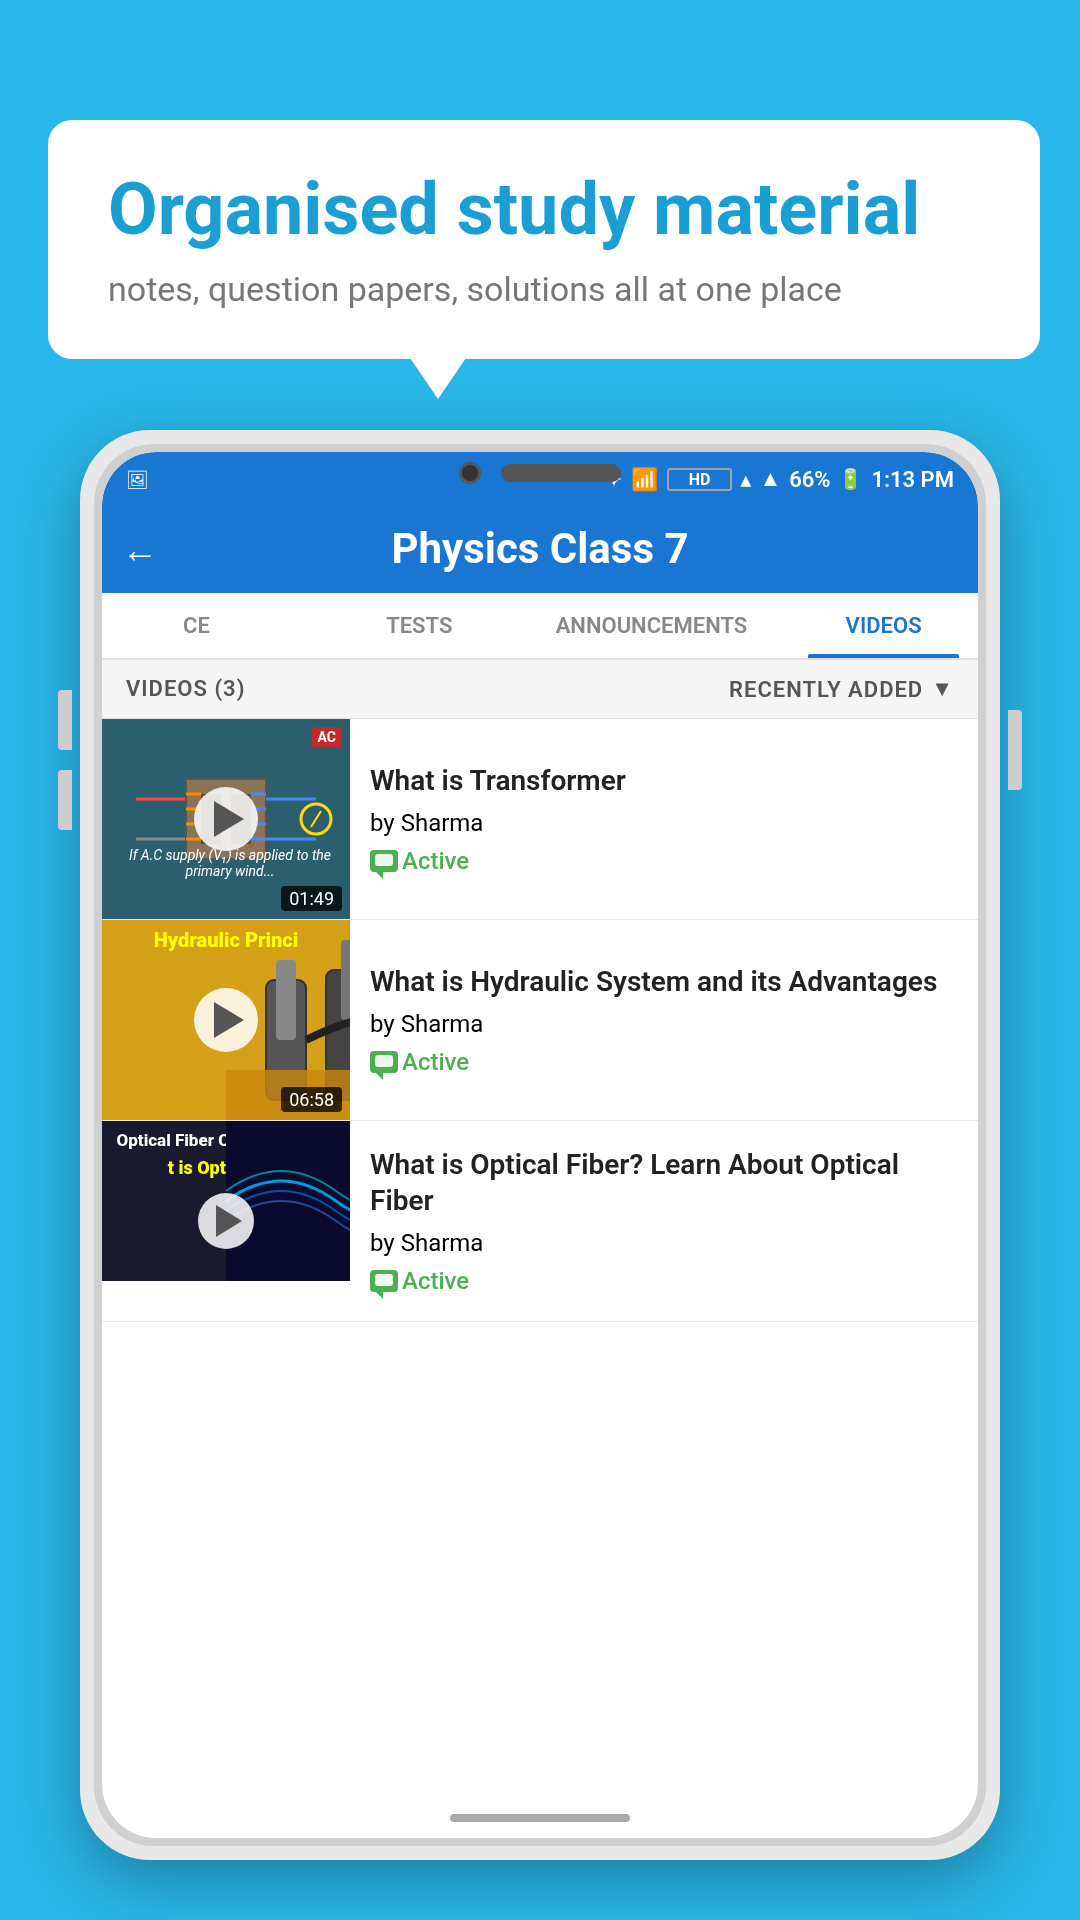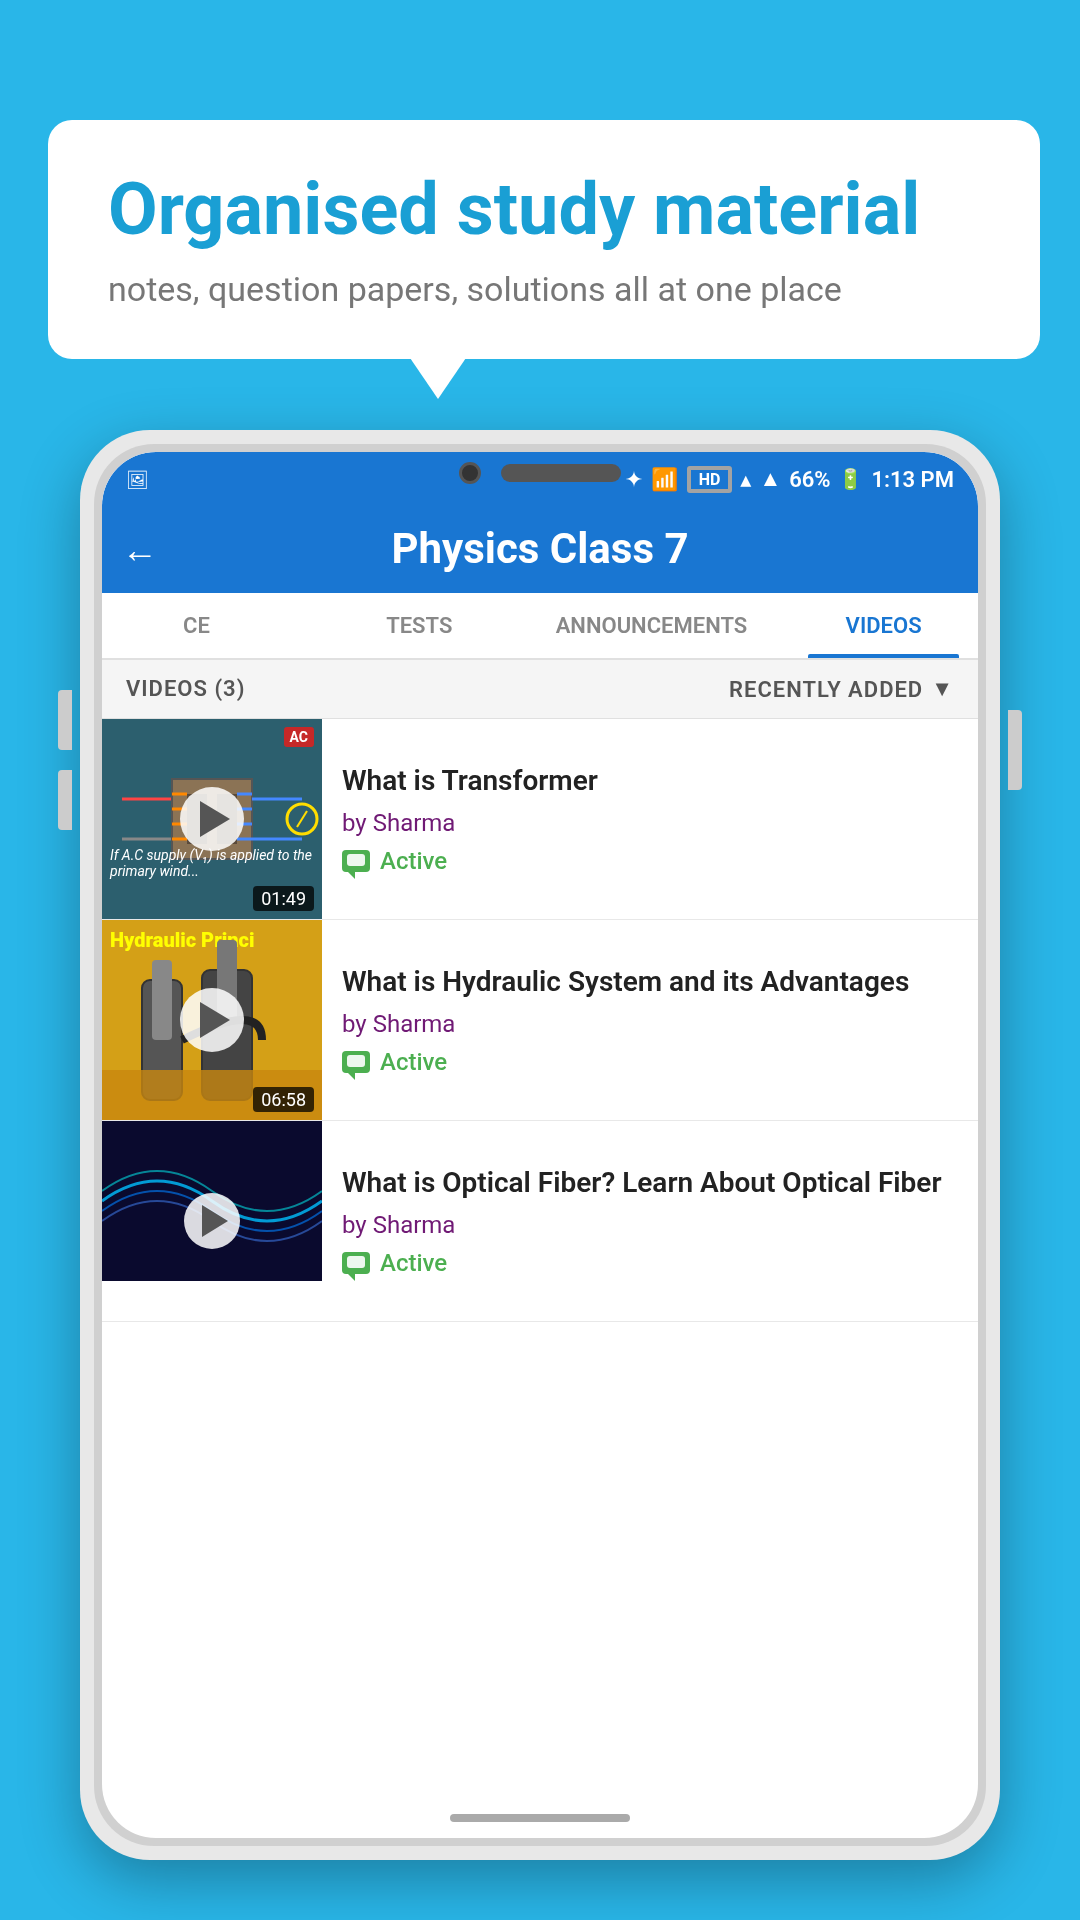--- a/index.html
+++ b/index.html
@@ -254,25 +254,26 @@
 
     
     .video-item {
       display: flex;
       align-items: stretch;
       border-bottom: 1px solid #e8e8e8;
       background: white;
     }
 
     .video-thumbnail {
-      width: 220px;
+      width: 248px;
       min-height: 200px;
       position: relative;
       flex-shrink: 0;
       overflow: hidden;
+      text-align: center;
     }
 
     .play-button {
       width: 64px;
       height: 64px;
       background: rgba(255,255,255,0.85);
       border-radius: 50%;
       display: flex;
       align-items: center;
       justify-content: center;
@@ -313,27 +314,27 @@
 
     .video-title {
       font-size: 28px;
       font-weight: 600;
       color: #222;
       line-height: 1.3;
     }
 
     .video-author {
       font-size: 24px;
-      color: #701a75;
+      color: #000000;
     }
 
     .video-status {
       display: flex;
       align-items: center;
-      gap: 10px;
+      gap: 4px;
       font-size: 24px;
       color: #4caf50;
       font-weight: 500;
     }
 
     .chat-icon-green {
       width: 28px;
       height: 22px;
       background: #4caf50;
       border-radius: 4px;
@@ -461,21 +462,21 @@
 
           <div class="screen-content">
 
             <div class="status-bar">
               <div class="status-left">
                 <span style="font-size:18px;">🖼</span>
               </div>
               <div class="status-right">
                 <span>✦</span>
                 <span>📶</span>
-                <span style="font-size:16px;font-weight:700;border:4px solid #a3a3a3;padding:0 8px;border-radius:3px;">HD</span>
+                <span style="font-size:16px;font-weight:700;border:2px solid #a3a3a3;padding:0 20px;border-radius:3px;">HD</span>
                 <span>▴</span>
                 <span>▲</span>
                 <span style="font-weight:600;font-size:22px;">66%</span>
                 <span style="font-size:20px;">🔋</span>
                 <span style="font-size:22px;font-weight:600;">1:13 PM</span>
               </div>
             </div>
 
             <div class="app-header">
               <div class="header-back">←</div>

